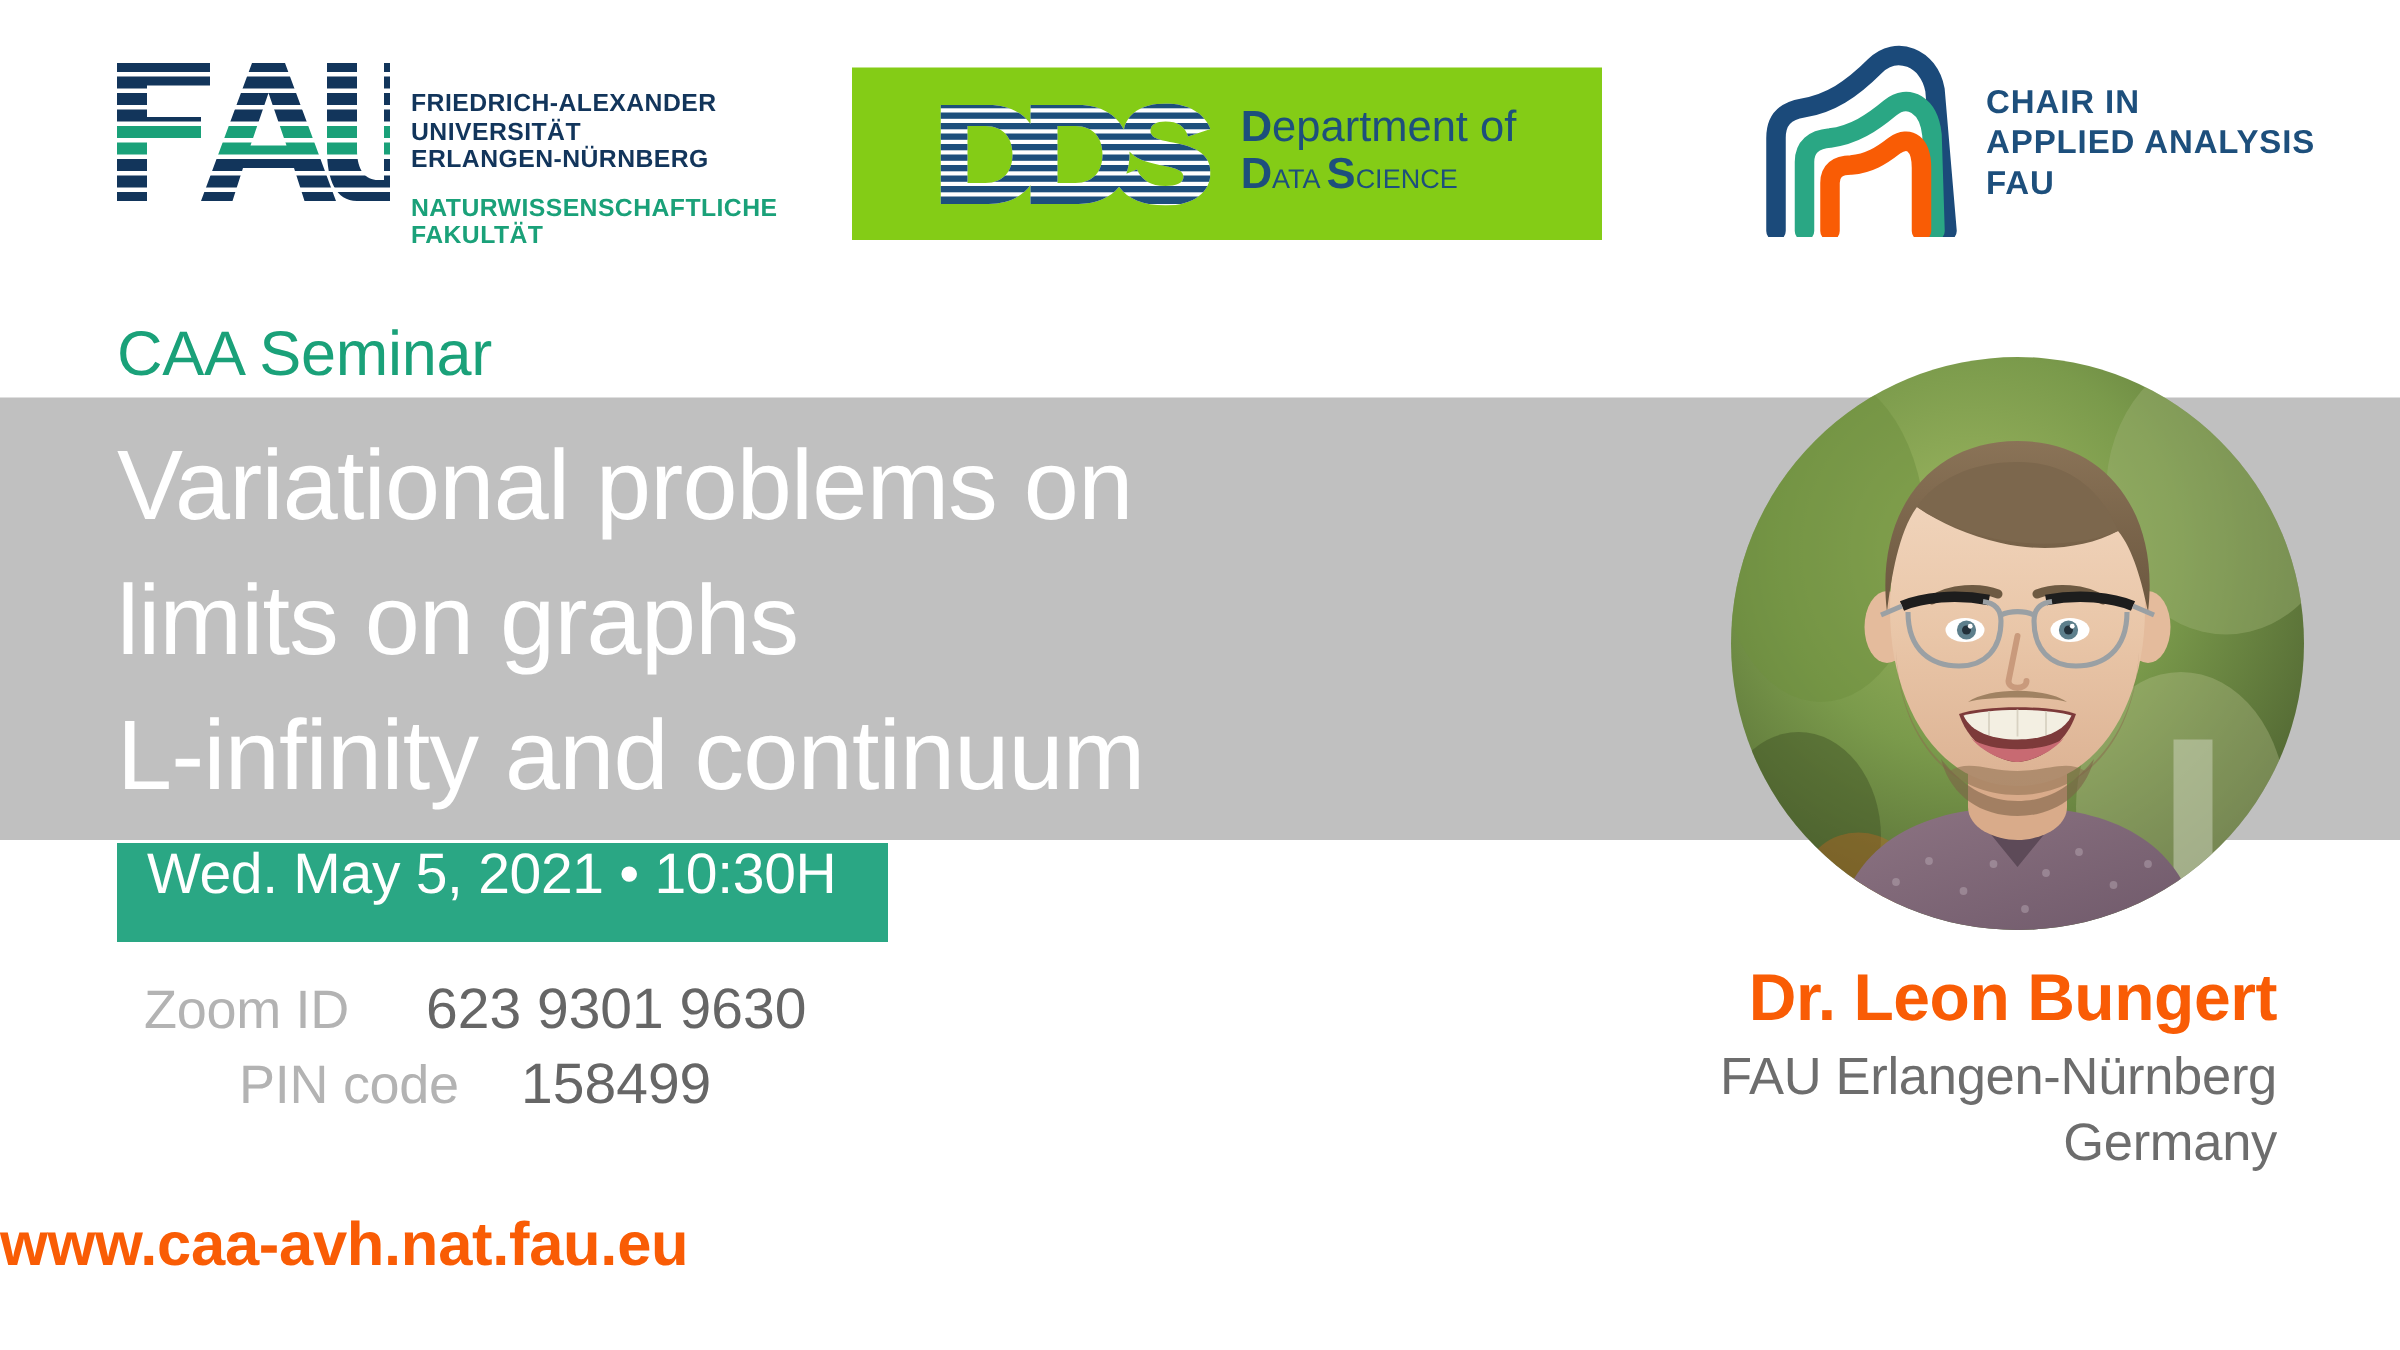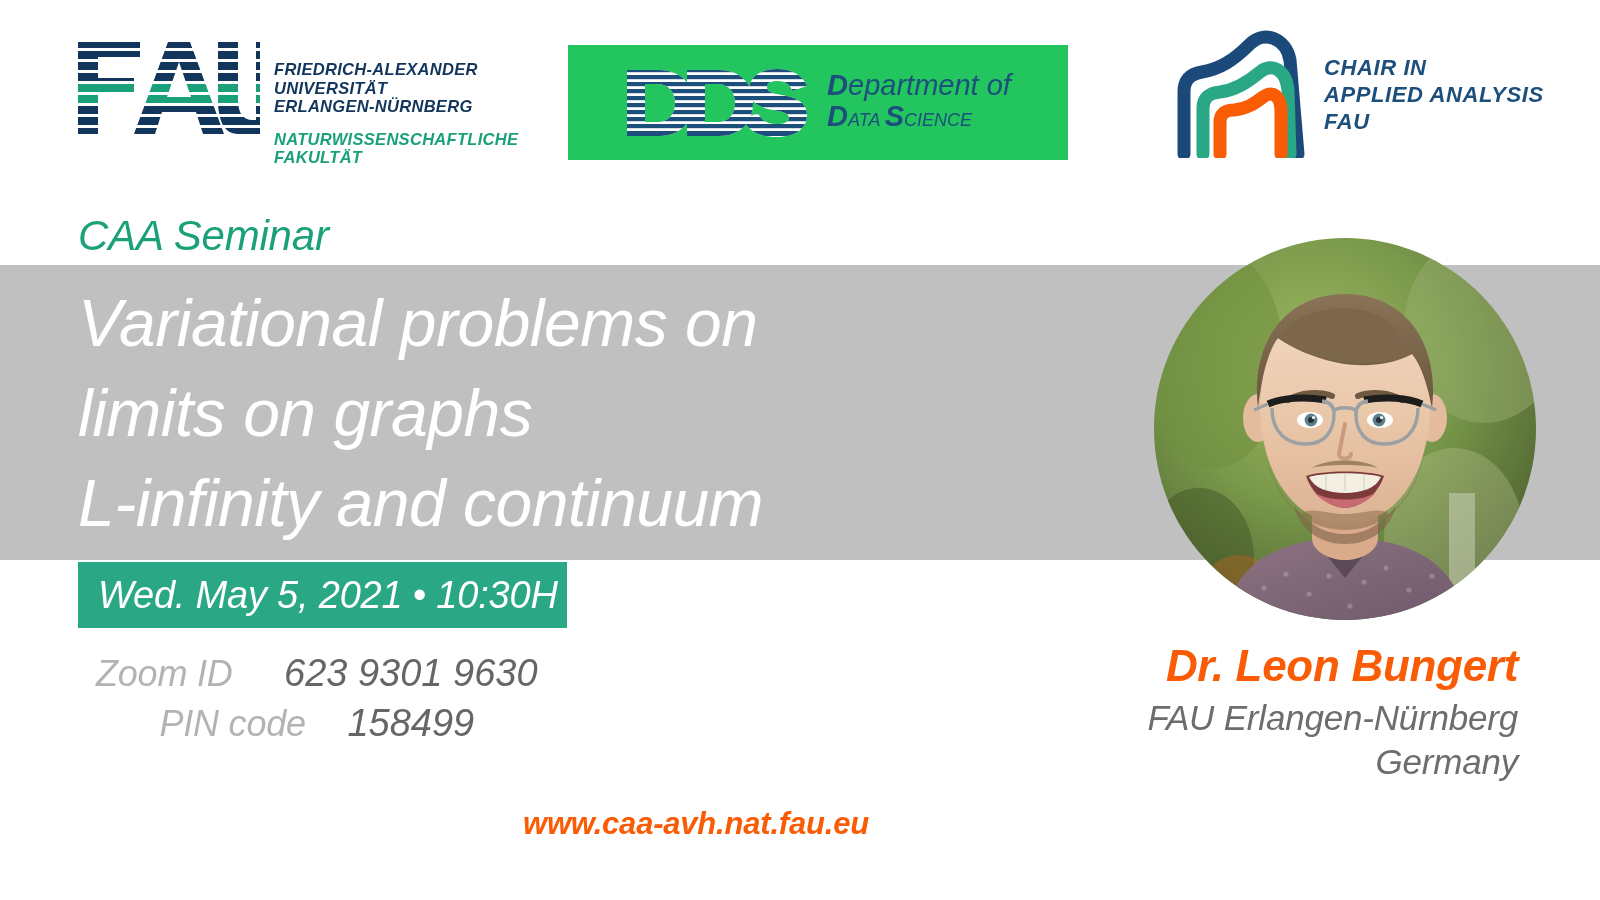--- a/index.html
+++ b/index.html
@@ -9,21 +9,20 @@
   }
   body {
     font-family: "Liberation Sans", sans-serif;
   }
   #poster {
     position: relative;
     width: 1600px;
     height: 900px;
     background: #ffffff;
     overflow: hidden;
-    font-style: italic;
   }
 
   
   #header-logos {
     position: absolute;
     top: 0; left: 0;
     width: 1600px;
     height: 190px;
   }
 
@@ -62,21 +61,21 @@
     white-space: nowrap;
   }
 
   
   #dds-logo {
     position: absolute;
     left: 568px;
     top: 45px;
     width: 500px;
     height: 115px;
-    background: #22c55e;
+    background: #84cc16;
     display: flex;
     align-items: center;
     justify-content: center;
   }
   #dds-inner {
     display: flex;
     align-items: center;
   }
   #dds-mark {
     width: 186px;
@@ -150,22 +149,22 @@
   #talk-title div { white-space: nowrap; }
 
   
   #date-banner {
     position: absolute;
     left: 78px;
     top: 562px;
     height: 66px;
     background: #2aa784;
     display: flex;
-    align-items: center;
-    padding: 0 9px 0 20px;
+    align-items: flex-start;
+    padding: 0 34px 0 20px;
   }
   #date-text {
     color: #ffffff;
     font-size: 38px;
     letter-spacing: -0.2px;
     white-space: nowrap;
   }
 
   
   #connection {
@@ -230,23 +229,22 @@
     margin-top: 4px;
   }
   .speaker-aff.second { margin-top: 0; }
 
   
   #website {
     position: absolute;
     left: 0;
     top: 806px;
     width: 1392px;
-    text-align: center;
     color: #f95c05;
-    font-size: 31px;
+    font-size: 41px;
     font-weight: bold;
     letter-spacing: -0.2px;
   }
 </style>
 </head>
 <body>
 
 <div id="poster">
 
   <div id="header-logos">

